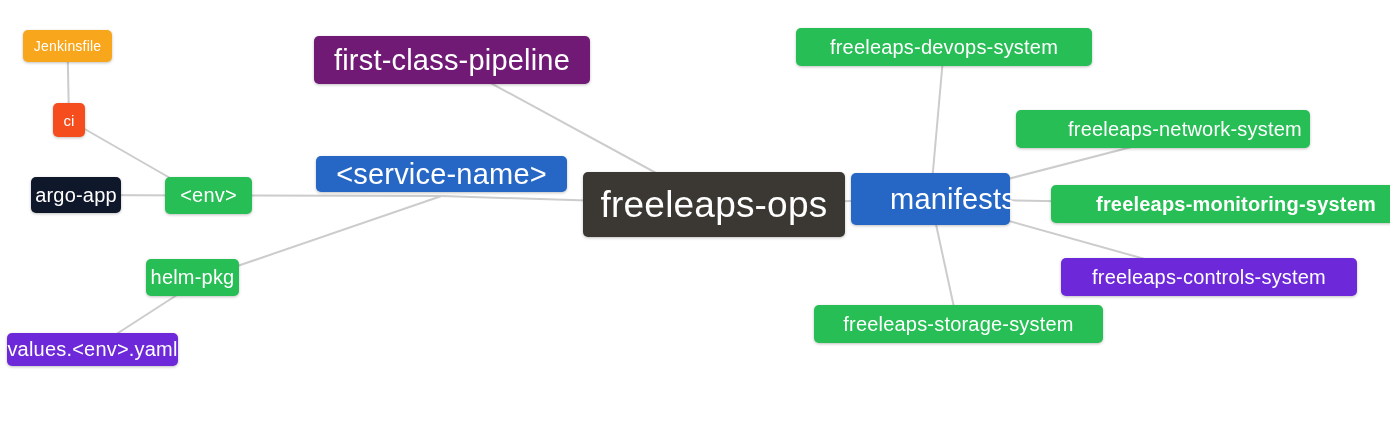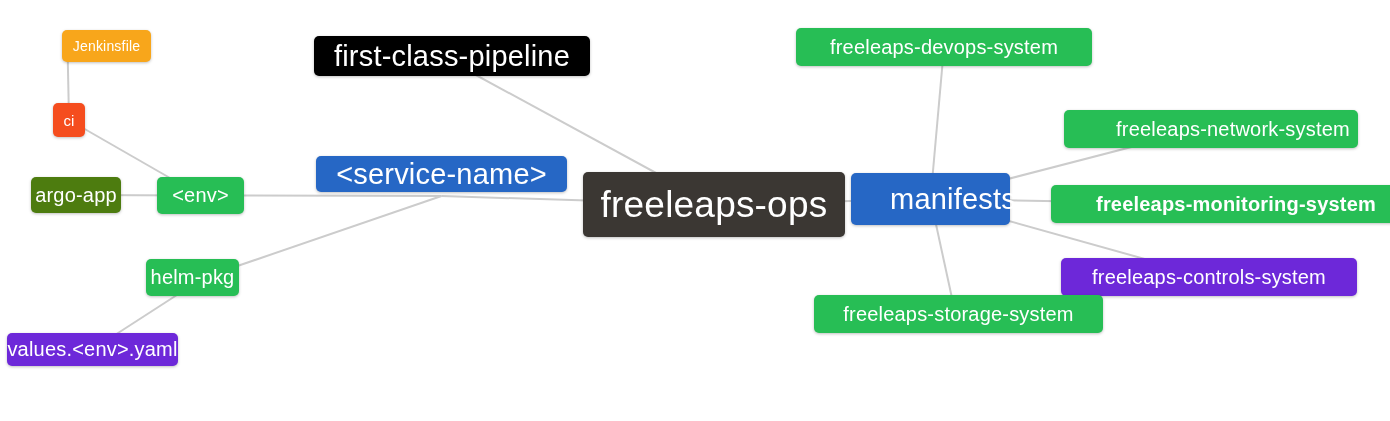--- a/index.html
+++ b/index.html
@@ -54,29 +54,29 @@
       <line x1="452" y1="62" x2="714" y2="204.5" stroke="#CCCCCC"></line>
       <line x1="441.5" y1="196" x2="714" y2="204.5" stroke="#CCCCCC"></line>
       <line x1="714" y1="204.5" x2="930.5" y2="199" stroke="#CCCCCC"></line>
       <line x1="930.5" y1="199" x2="944" y2="47" stroke="#CCCCCC"></line>
       <line x1="930.5" y1="199" x2="1201" y2="129" stroke="#CCCCCC"></line>
       <line x1="930.5" y1="199" x2="1214" y2="204" stroke="#CCCCCC"></line>
       <line x1="930.5" y1="199" x2="1209" y2="277" stroke="#CCCCCC"></line>
       <line x1="930.5" y1="199" x2="958.5" y2="328" stroke="#CCCCCC"></line>
     </svg>
   <div id="nodes-layer">
-      <div class="node" style="left: 23px; top: 30px; width: 89px; height: 32px; background: rgb(248, 166, 27); font-size: 14px; margin-left: 39px;">Jenkinsfile</div>
+      <div class="node" style="left: 23px; top: 30px; width: 89px; height: 32px; background: rgb(248, 166, 27); font-size: 14px;">Jenkinsfile</div>
       <div class="node" style="left: 53px; top: 103px; width: 32px; height: 34px; background: rgb(245, 77, 30); font-size: 15px;">ci</div>
-      <div class="node" style="left: 31px; top: 177px; width: 90px; height: 36px; background: #4d7c0f; font-size: 20px;">argo-app</div>
-      <div class="node" style="left: 157px; top: 177px; width: 87px; height: 37px; background: rgb(39, 190, 85); font-size: 20px;">&lt;env&gt;</div>
-      <div class="node" style="left: 314px; top: 36px; width: 276px; height: 40px; background: #000000; font-size: 29px;">first-class-pipeline</div>
+      <div class="node" style="left: 31px; top: 177px; width: 90px; height: 36px; background: #0f172a; font-size: 20px;">argo-app</div>
+      <div class="node" style="left: 165px; top: 177px; width: 87px; height: 37px; background: rgb(39, 190, 85); font-size: 20px;">&lt;env&gt;</div>
+      <div class="node" style="left: 314px; top: 36px; width: 276px; height: 48px; background: #701a75; font-size: 29px;">first-class-pipeline</div>
       <div class="node" style="left: 316px; top: 156px; width: 251px; height: 36px; background: rgb(38, 103, 197); font-size: 29px;">&lt;service-name&gt;</div>
       <div class="node" style="left: 583px; top: 172px; width: 262px; height: 65px; background: rgb(59, 55, 51); font-size: 37px;">freeleaps-ops</div>
       <div class="node" style="left: 851px; top: 173px; width: 159px; height: 52px; background: rgb(38, 103, 197); font-size: 29px; padding-left: 45px;">manifests</div>
       <div class="node" style="left: 796px; top: 28px; width: 296px; height: 38px; background: rgb(39, 190, 85); font-size: 20px;">freeleaps-devops-system</div>
-      <div class="node" style="left: 1064px; top: 110px; width: 294px; height: 38px; background: rgb(39, 190, 85); font-size: 20px; padding-left: 44px;">freeleaps-network-system</div>
+      <div class="node" style="left: 1016px; top: 110px; width: 294px; height: 38px; background: rgb(39, 190, 85); font-size: 20px; padding-left: 44px;">freeleaps-network-system</div>
       <div class="node" style="left: 1051px; top: 185px; width: 370px; height: 38px; background: rgb(39, 190, 85); font-size: 20px; font-weight: bold;">freeleaps-monitoring-system</div>
       <div class="node" style="left: 1061px; top: 258px; width: 296px; height: 38px; background: #6d28d9; font-size: 20px;">freeleaps-controls-system</div>
-      <div class="node" style="left: 814px; top: 295px; width: 289px; height: 38px; background: rgb(39, 190, 85); font-size: 20px;">freeleaps-storage-system</div>
+      <div class="node" style="left: 814px; top: 305px; width: 289px; height: 38px; background: rgb(39, 190, 85); font-size: 20px;">freeleaps-storage-system</div>
       <div class="node" style="left: 146px; top: 259px; width: 93px; height: 37px; background: rgb(39, 190, 85); font-size: 20px;">helm-pkg</div>
       <div class="node" style="left: 7px; top: 333px; width: 171px; height: 33px; background: #6d28d9; font-size: 20px;">values.&lt;env&gt;.yaml</div>
     </div>
 </div>
 
 </body></html>

